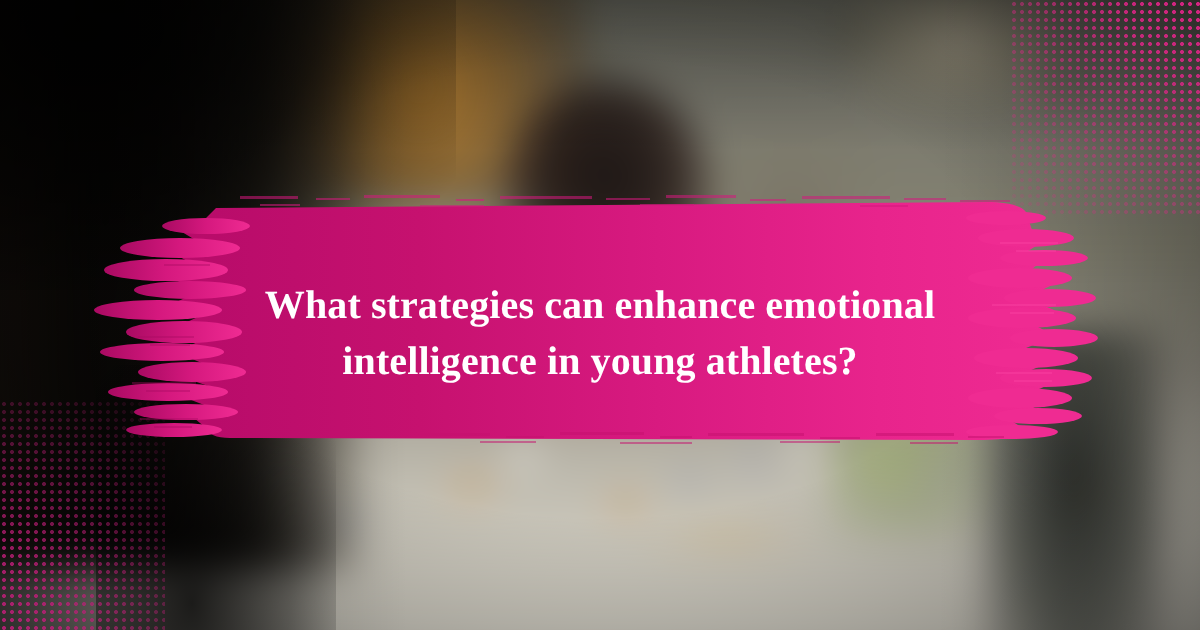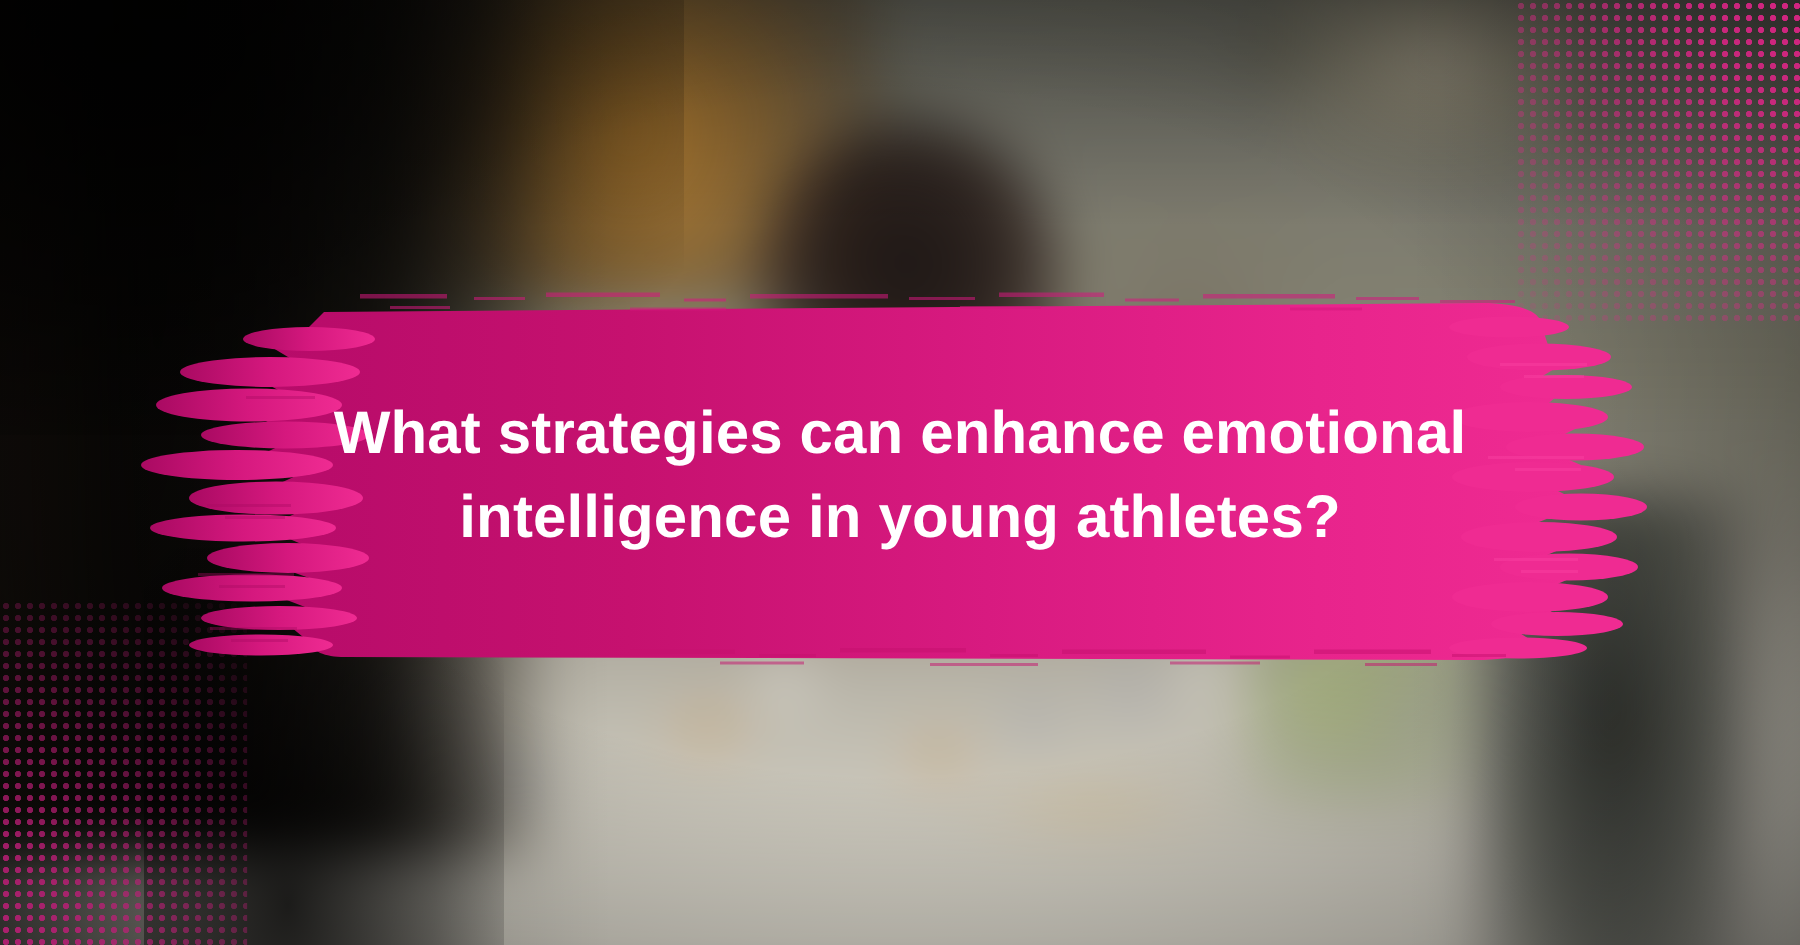--- a/index.html
+++ b/index.html
@@ -219,30 +219,31 @@
     width: 100%;
     height: 100%;
     display: block;
     overflow: visible;
   }
 
   
   .headline {
     position: absolute;
     left: 200px;
-    top: 261px;
+    top: 277px;
     width: 800px;
     text-align: center;
     color: #ffffff;
     font-size: 40px;
     font-weight: 600;
     line-height: 56px;
     letter-spacing: .1px;
     white-space: pre-line;
     text-rendering: geometricPrecision;
+    font-family: Liberation Serif, serif;
   }
 </style>
 </head>
 <body>
 
 <div id="stage">
 
   <div class="photo">
     <div class="bg-base"></div>
     <div class="bg-wall"></div>

